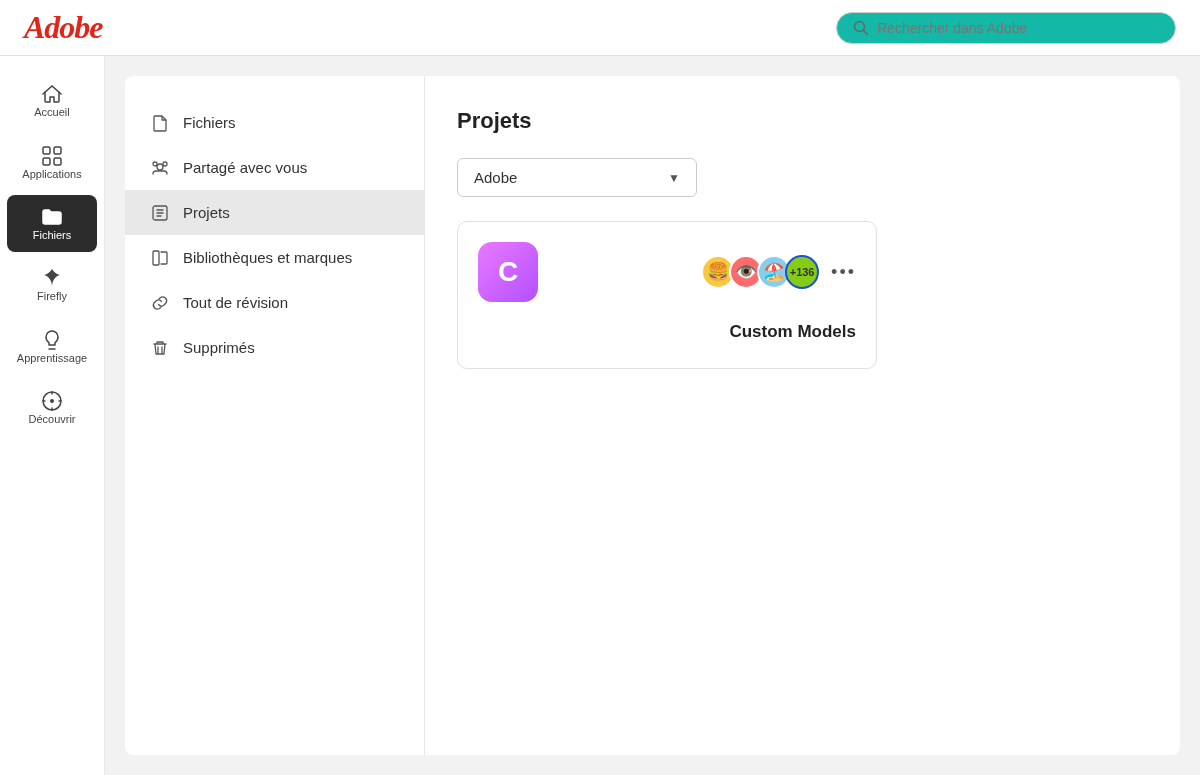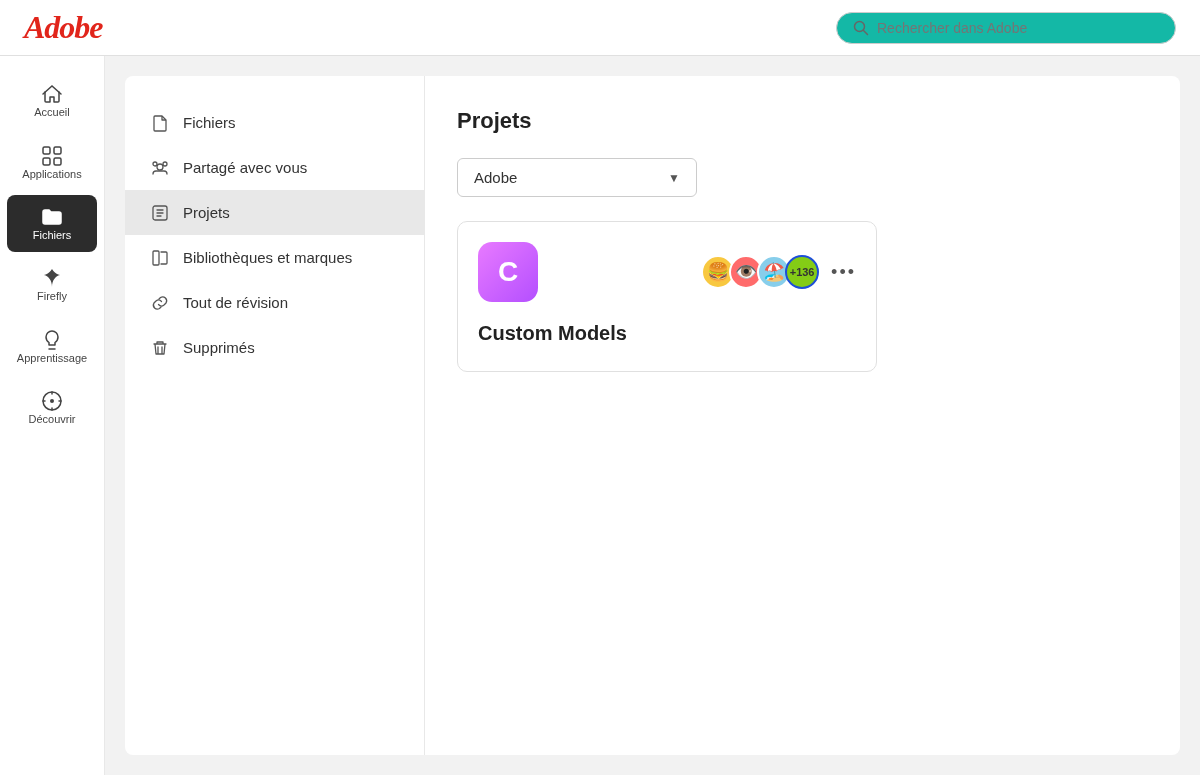--- a/index.html
+++ b/index.html
@@ -240,24 +240,25 @@
       flex-shrink: 0;
     }
     .more-btn {
       margin-left: 12px;
       font-size: 18px;
       color: #555;
       cursor: pointer;
       letter-spacing: 2px;
     }
     .card-name {
-      font-size: 20px;
+      font-size: 17px;
       font-weight: 600;
       color: #222;
       margin-bottom: 6px;
+      text-align: right;
     }
     .card-meta {
       font-size: 13px;
       color: #666;
       display: flex;
       align-items: center;
       gap: 4px;
     }
     .creator-blur {
       display: inline-block;

